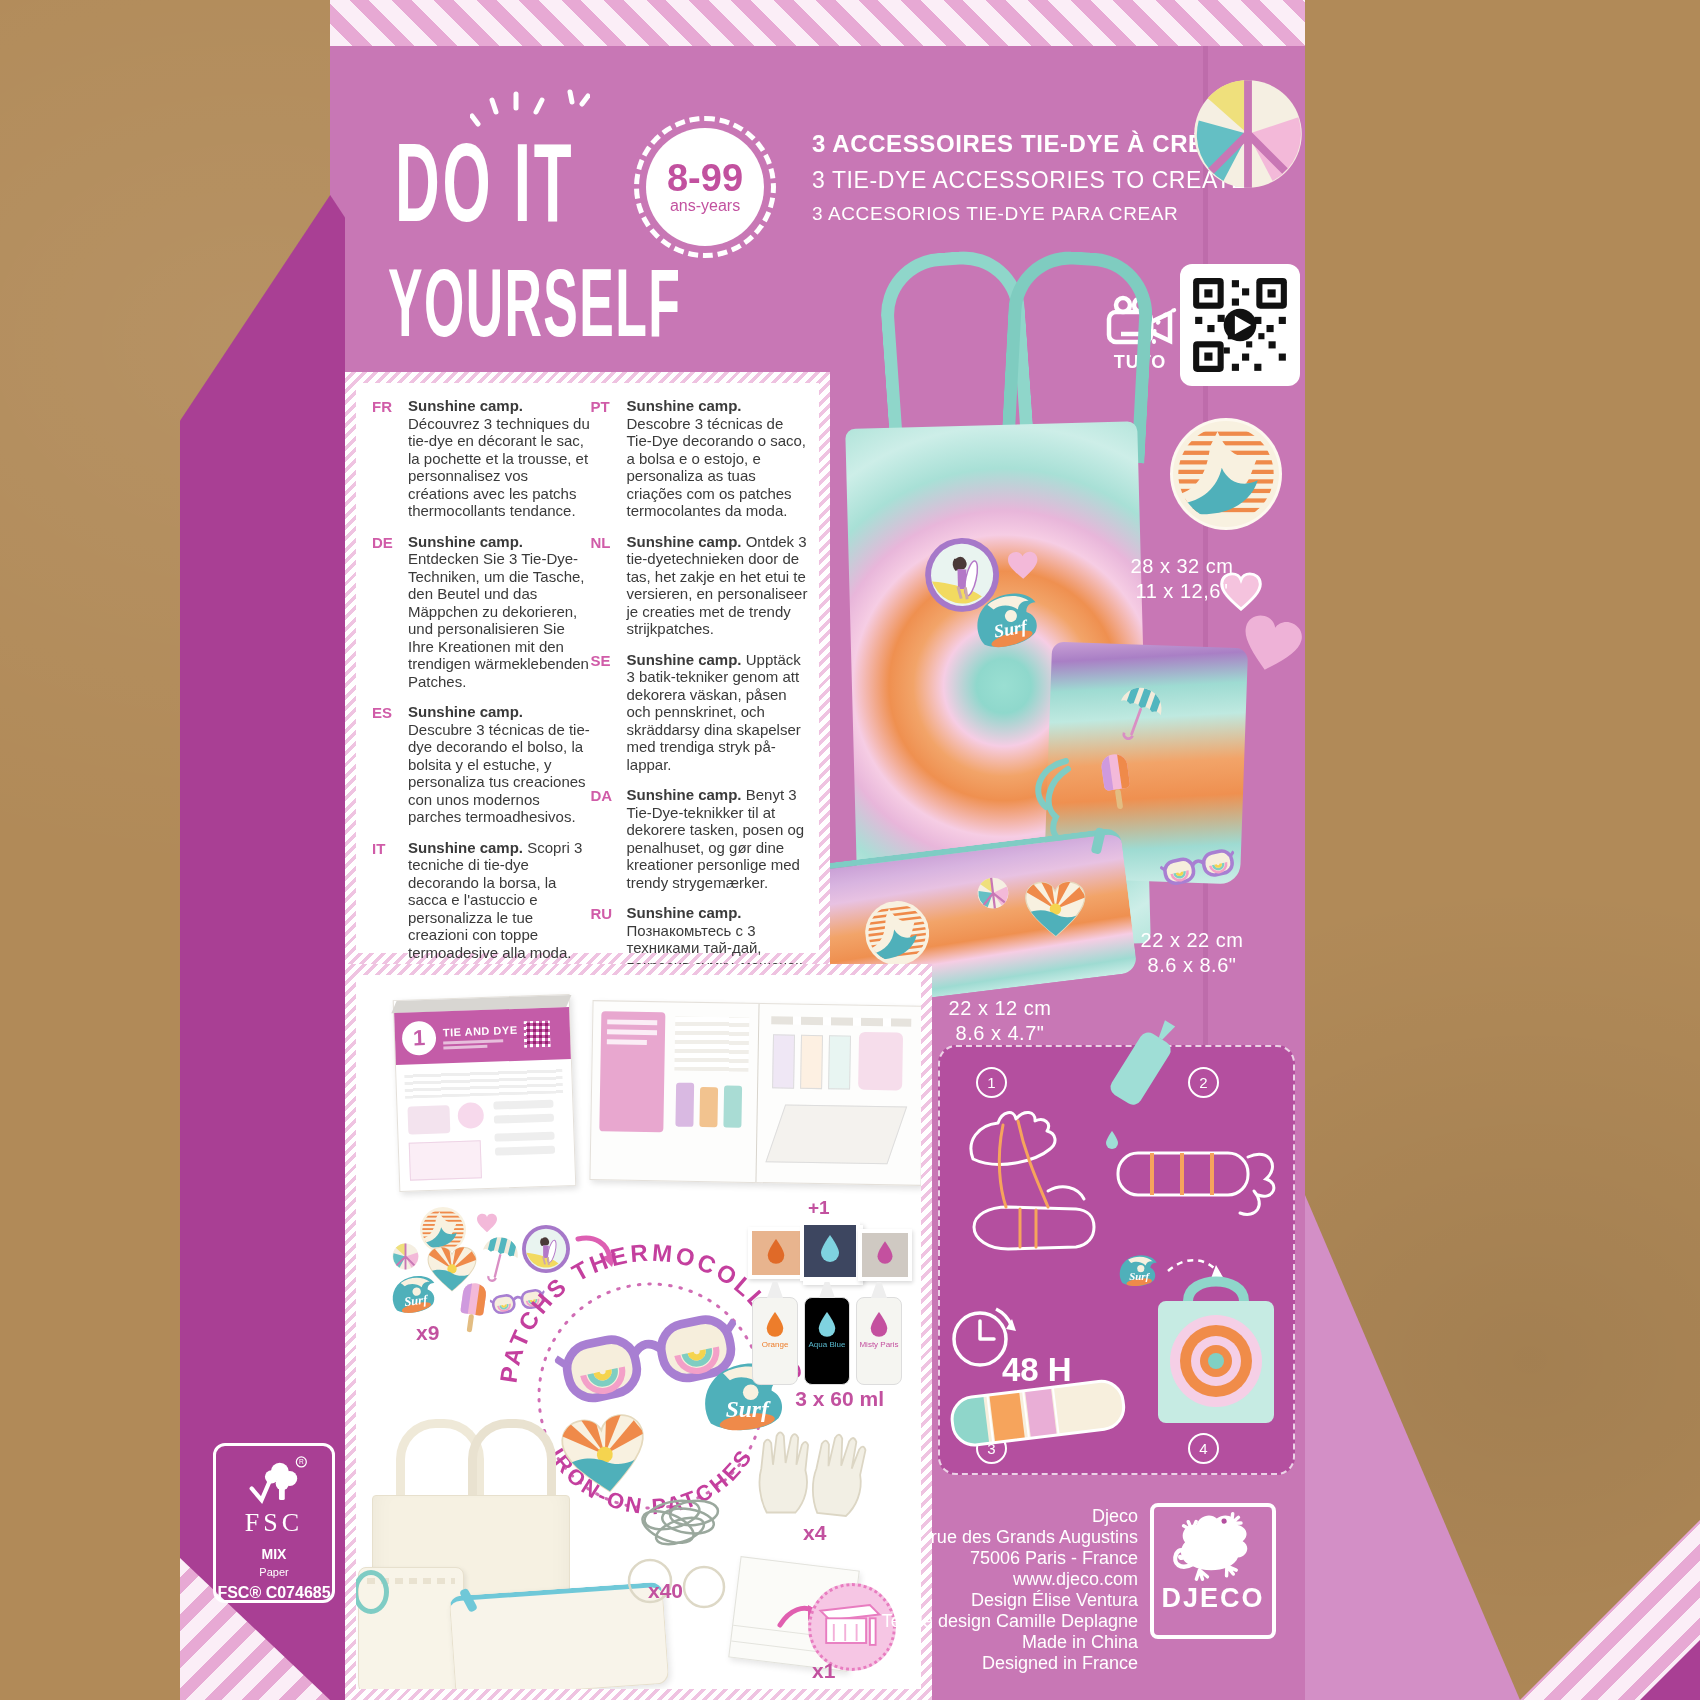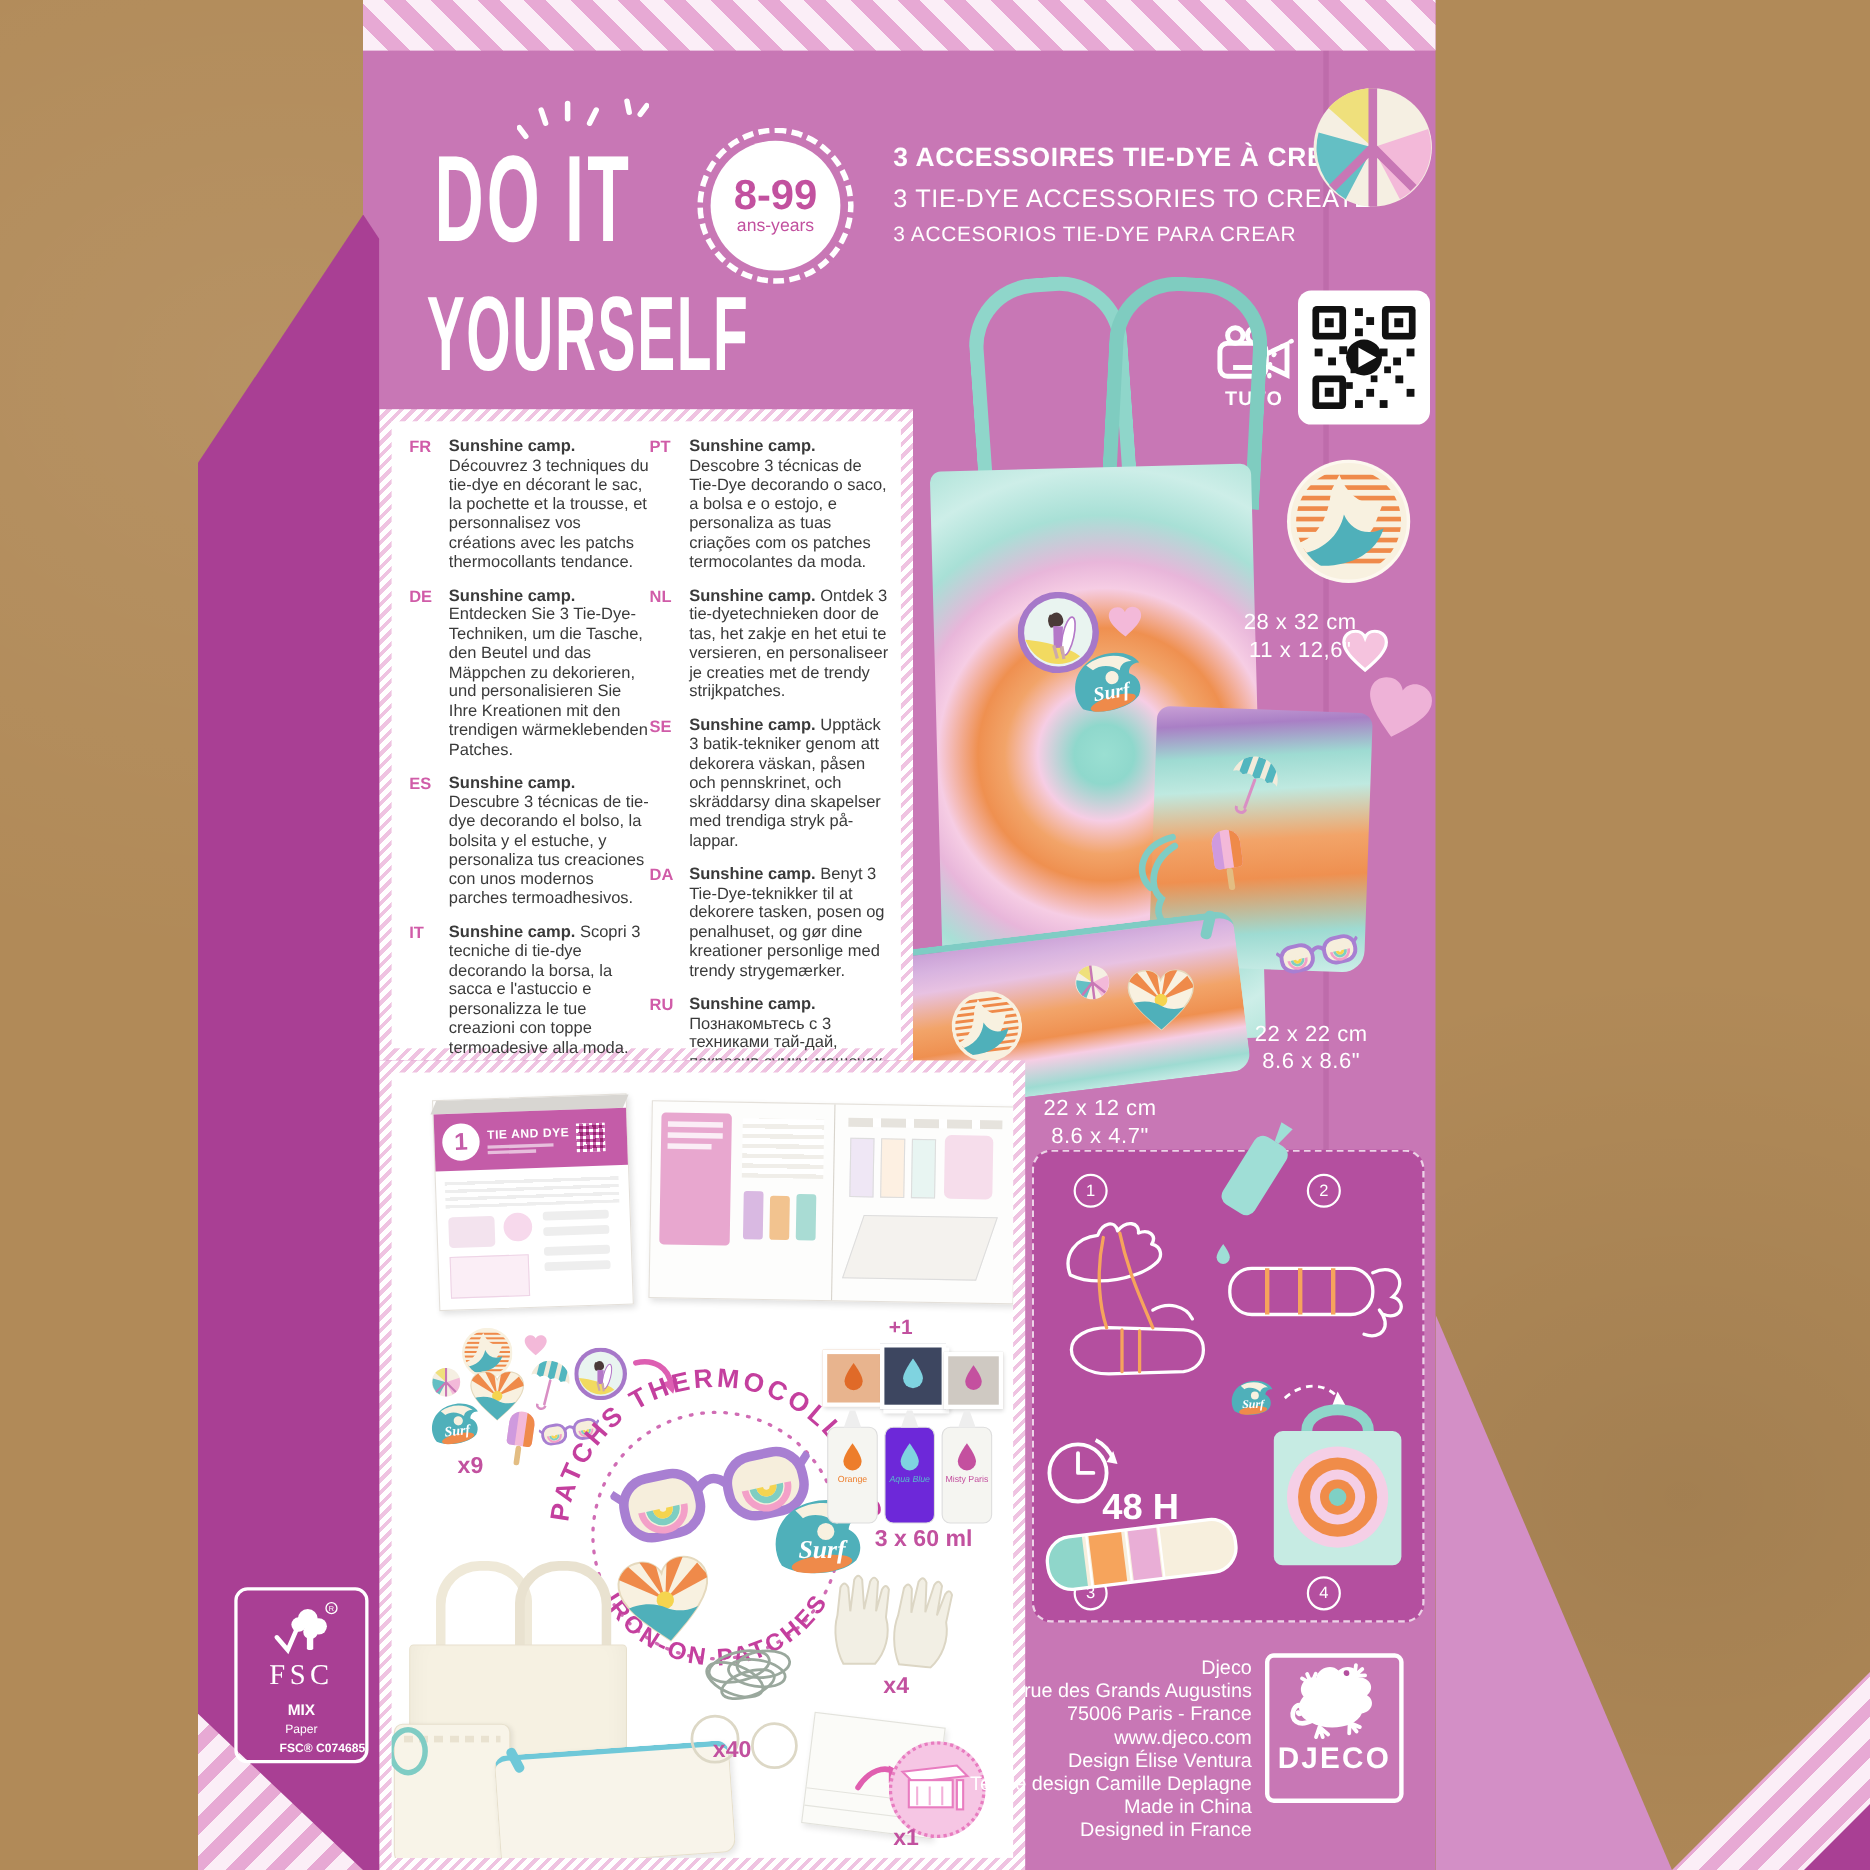--- a/index.html
+++ b/index.html
@@ -472,21 +472,21 @@
           </svg>
       </div>
 
       <div class="abs" style="left:396px;top:322px;width:44px;height:86px;background:#f5f5f1;border:1px solid #ddd;border-radius:8px;">
         <div style="position:absolute;left:14px;top:-16px;width:16px;height:16px;background:#eee;clip-path:polygon(35% 0,65% 0,100% 100%,0 100%);"></div>
         <svg width="22" height="28" viewBox="0 0 24 30" style="margin:12px auto 0;">
             <path d="M12,2 C12,2 3,14 3,20 a9,9 0 0 0 18,0 C21,14 12,2 12,2 Z" fill="#ed7d2b"></path>
           </svg>
         <div style="text-align:center;font-size:8px;color:#ed7d2b;margin-top:2px;">Orange</div>
       </div>
-      <div class="abs" style="left:448px;top:322px;width:44px;height:86px;background:#6d28d9;border:1px solid #ddd;border-radius:8px;font-style:italic;">
+      <div class="abs" style="left:448px;top:322px;width:44px;height:86px;background:#000000;border:1px solid #ddd;border-radius:8px;">
         <div style="position:absolute;left:14px;top:-16px;width:16px;height:16px;background:#eee;clip-path:polygon(35% 0,65% 0,100% 100%,0 100%);"></div>
         <svg width="22" height="28" viewBox="0 0 24 30" style="margin:12px auto 0;">
             <path d="M12,2 C12,2 3,14 3,20 a9,9 0 0 0 18,0 C21,14 12,2 12,2 Z" fill="#7fd3e0"></path>
           </svg>
         <div style="text-align:center;font-size:8px;color:#58b9ce;margin-top:2px;">Aqua Blue</div>
       </div>
       <div class="abs" style="left:500px;top:322px;width:44px;height:86px;background:#f5f5f1;border:1px solid #ddd;border-radius:8px;">
         <div style="position:absolute;left:14px;top:-16px;width:16px;height:16px;background:#eee;clip-path:polygon(35% 0,65% 0,100% 100%,0 100%);"></div>
         <svg width="22" height="28" viewBox="0 0 24 30" style="margin:12px auto 0;">
             <path d="M12,2 C12,2 3,14 3,20 a9,9 0 0 0 18,0 C21,14 12,2 12,2 Z" fill="#c4509f"></path>
@@ -623,21 +623,21 @@
           <circle cx="42" cy="30" r="8"></circle>
           <circle cx="55" cy="38" r="8"></circle>
         <rect x="51" y="40" width="7" height="18" rx="2"></rect>
       </g>
       <circle cx="78" cy="12" r="6" stroke="#fff" stroke-width="1.5" fill="none"></circle>
       <text x="78" y="15" font-size="8" fill="#fff" text-anchor="middle">R</text>
     </svg>
     <div style="font-family:'Liberation Serif',serif;font-size:26px;letter-spacing:4px;margin-top:-2px;">FSC</div>
     <div style="font-size:14px;font-weight:bold;margin-top:8px;">MIX</div>
     <div style="font-size:11px;margin-top:4px;">Paper</div>
-    <div style="font-size:11px;font-weight:bold;margin-top:6px;text-align:right;">FSC® C074685</div>
+    <div style="font-size:16px;font-weight:bold;margin-top:6px;">FSC® C074685</div>
   </div>
 
   <div class="abs addr" style="left:860px;top:1506px;width:278px;">
     <div>Djeco</div>
     <div>3, rue des Grands Augustins</div>
     <div>75006 Paris - France</div>
     <div>www.djeco.com</div>
     <div>Design Élise Ventura</div>
     <div>Textile design Camille Deplagne</div>
     <div>Made in China</div>

